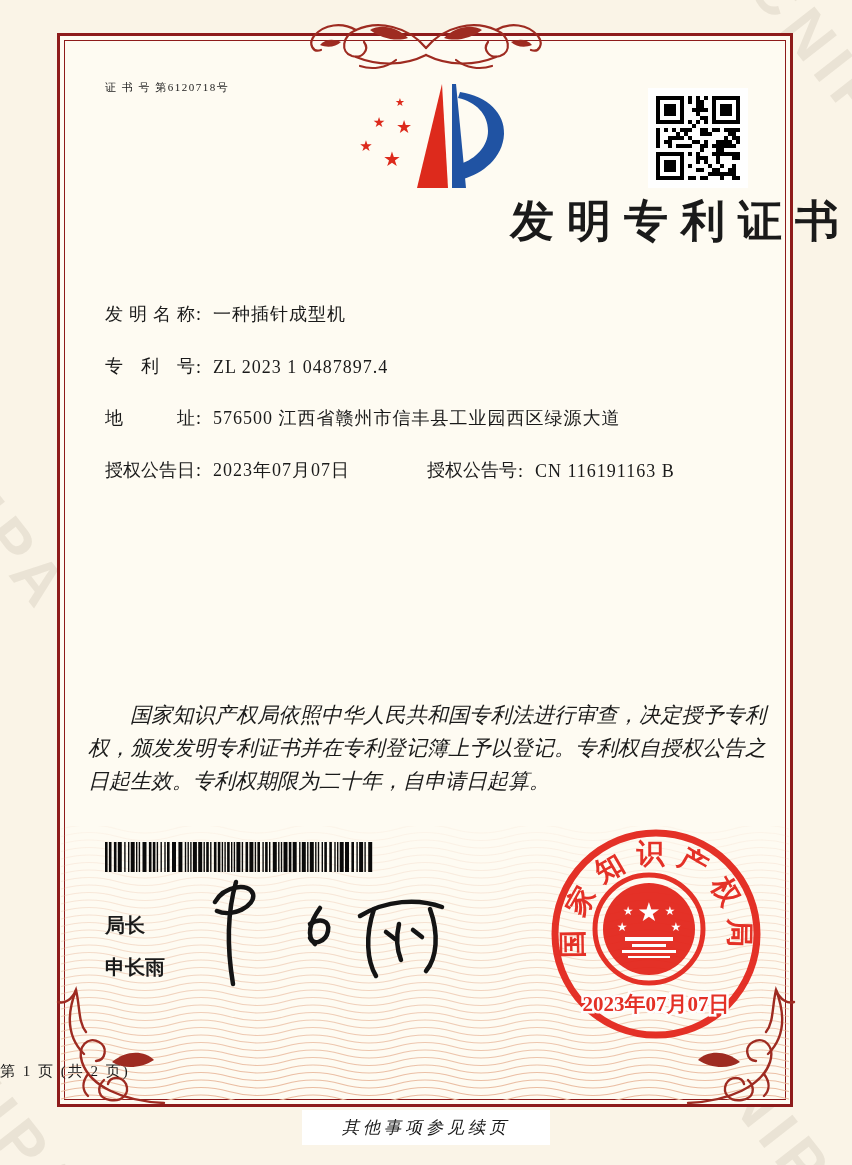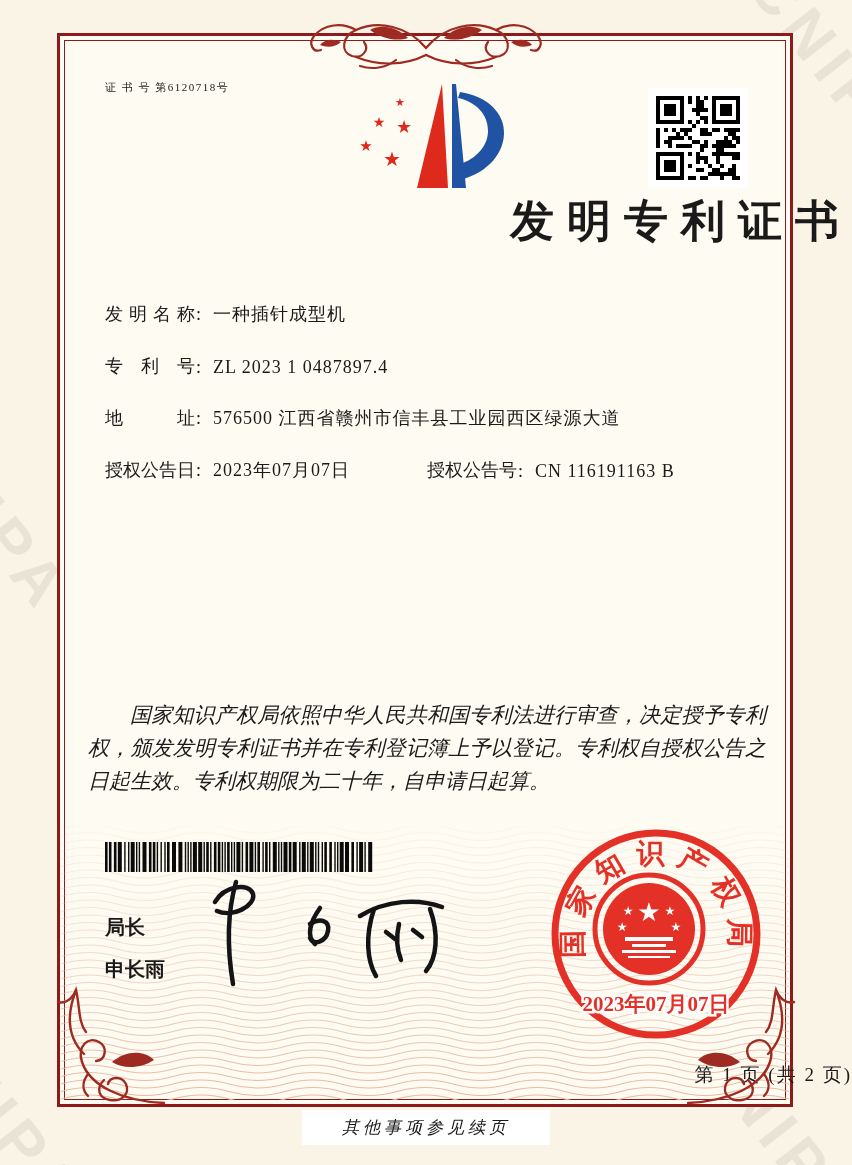--- a/index.html
+++ b/index.html
@@ -39,25 +39,25 @@
   .fcolon{display:inline-block;margin:0 12px 0 1px;}
   .fvalue{letter-spacing:1px;}
   .grant2{position:absolute;left:322px;top:0;}
   .paras{
     position:absolute;left:88px;top:664px;width:678px;
     font-size:21px;line-height:33px;text-align:justify;margin-top:35px;
   }
   .paras p{margin:0 0 5px 0;text-indent:2em;font-style:italic;}
   .wavezone{position:absolute;left:61px;top:826px;width:728px;height:274px;pointer-events:none;}
   .barcode{position:absolute;left:105px;top:842px;}
-  .signer{position:absolute;left:105px;top:906px;font-family:Liberation Sans, sans-serif;
+  .signer{position:absolute;left:105px;top:906px;font-family:Liberation Mono, monospace;
     font-size:20px;font-weight:600;line-height:42px;}
   .signature{position:absolute;left:202px;top:874px;}
   .seal{position:absolute;left:545px;top:823px;opacity:.94;}
-  .pagefoot{position:absolute;left:8px;right:0;top:1062px;text-align:right;font-size:19px;letter-spacing:2px;}
+  .pagefoot{position:absolute;left:0;right:0;top:1062px;text-align:left;font-size:15px;letter-spacing:2px;}
   .note{
     position:absolute;left:50%;top:1110px;transform:translateX(-50%);
     background:#ffffff;padding:6px 40px;font-size:17px;font-style:italic;letter-spacing:4px;
     white-space:nowrap;z-index:3;
   }
   .ornament{position:absolute;z-index:3;}
   .flourish-r{transform:scaleX(-1);}
 </style>
 </head>
 <body>

